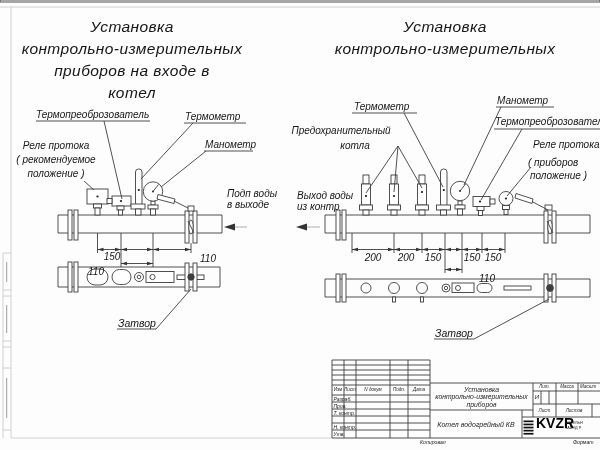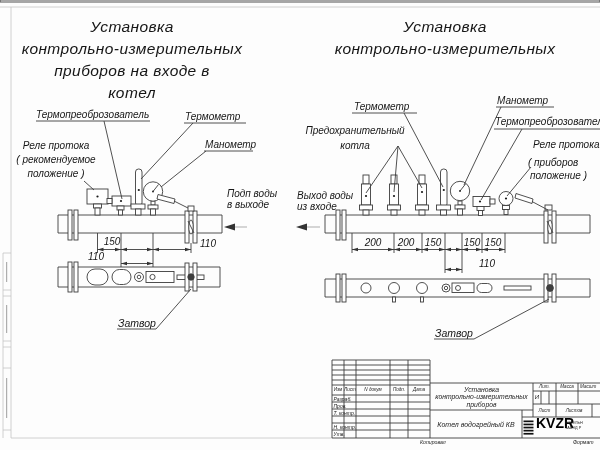--- a/index.html
+++ b/index.html
@@ -12,21 +12,21 @@
   svg .arr{fill:#333;stroke:none;}
   svg .dot{fill:#1a1a1a;stroke:none;}
   svg .dark{fill:#3d3d3d;stroke:#3d3d3d;}
   svg .frame{stroke:#c4c4c4;stroke-width:.8;}
   svg .tb{stroke:#2b2b2b;stroke-width:.7;}
   svg .wh{fill:#fff;}
   svg .bar{fill:#111;stroke:none;}
   .t{position:absolute;font-style:italic;color:#161616;white-space:nowrap;line-height:1;}
   .title{font-size:15.5px;letter-spacing:.4px;text-align:center;line-height:22px;white-space:normal;}
   .lab{font-size:10px;}
-  .dim{font-size:10px;}
+  .dim{font-size:10px;margin-top:15px;}
   .c{text-align:center;}
   .tbt{position:absolute;font-style:italic;color:#222;white-space:nowrap;line-height:1;}
   .logo{position:absolute;font-style:normal;font-weight:bold;color:#000;line-height:1;
         font-family:"Liberation Sans",sans-serif;}
 </style>
 </head>
 <body>
 
 <div class="sheet">
 
@@ -353,27 +353,27 @@
 <div class="t dim" style="left:200px;top:239px;">110</div>
 <div class="t dim" style="left:88px;top:252px;">110</div>
 
 <div class="t title" style="left:305px;top:16px;width:280px;">
   <div>Установка</div>
   <div>контрольно-измерительных</div>
 </div>
 <div class="t lab" style="left:354px;top:102px;">Термометр</div>
 <div class="t lab" style="left:497px;top:96px;">Манометр</div>
 <div class="t lab" style="left:495px;top:117px;">Термопреоброзователь</div>
-<div class="t lab c" style="left:302px;top:126px;width:106px;text-align:center;">Предохранительный</div>
+<div class="t lab c" style="left:288px;top:126px;width:106px;text-align:center;">Предохранительный</div>
 <div class="t lab c" style="left:302px;top:141px;width:106px;">котла</div>
 <div class="t lab" style="left:533px;top:140px;">Реле протока</div>
 <div class="t lab" style="left:528px;top:158px;">( приборов</div>
 <div class="t lab" style="left:530px;top:171px;">положение )</div>
 <div class="t lab" style="left:297px;top:191px;">Выход воды</div>
-<div class="t lab" style="left:297px;top:202px;">из входе</div>
+<div class="t lab" style="left:297px;top:202px;">из контр</div>
 <div class="t lab" style="left:435px;top:328px;font-size:10.5px;">Затвор</div>
 <div class="t dim c" style="left:361px;top:238px;width:24px;">200</div>
 <div class="t dim c" style="left:394px;top:238px;width:24px;">200</div>
 <div class="t dim c" style="left:421px;top:238px;width:24px;">150</div>
 <div class="t dim c" style="left:460px;top:238px;width:24px;">150</div>
 <div class="t dim c" style="left:481px;top:238px;width:24px;">150</div>
 <div class="t dim" style="left:479px;top:259px;">110</div>
 
 <div class="tbt c" style="left:332px;top:387.5px;width:12px;font-size:4.6px;">Изм</div>
 <div class="tbt c" style="left:344px;top:387.5px;width:12px;font-size:4.6px;">Лист</div>

